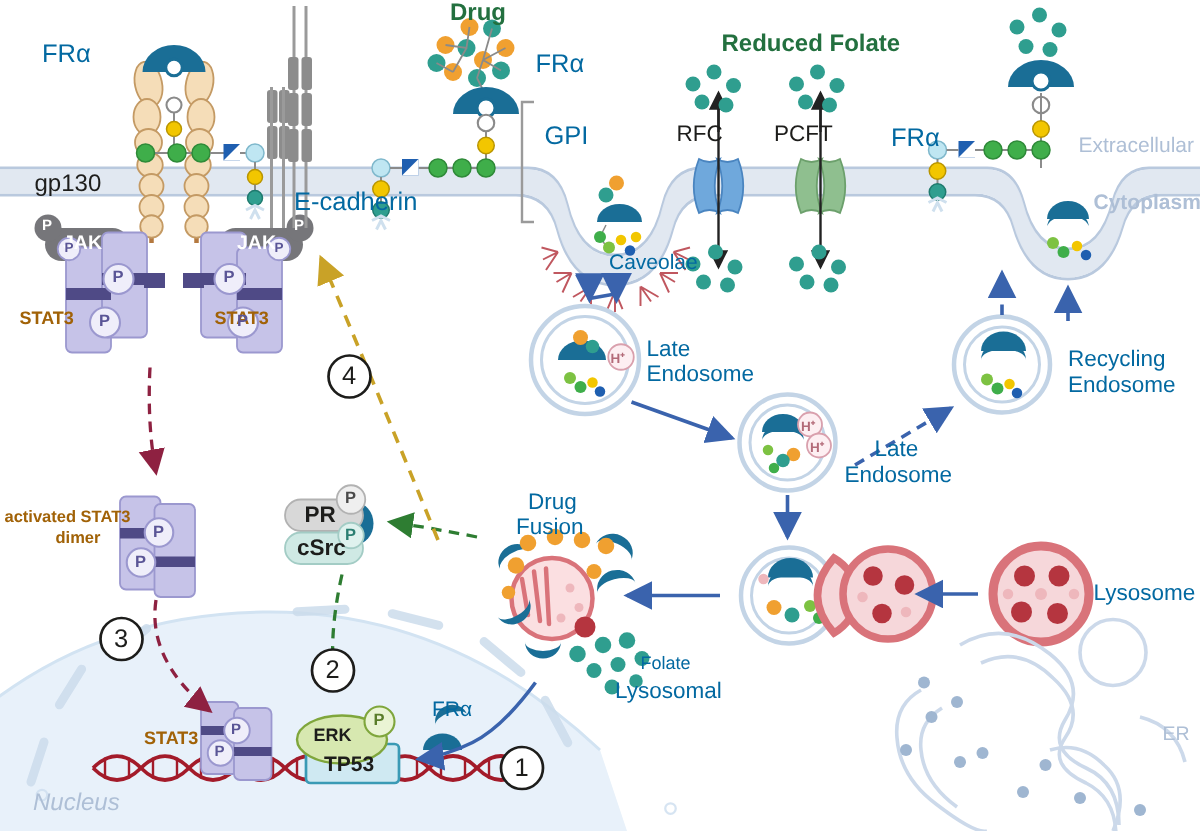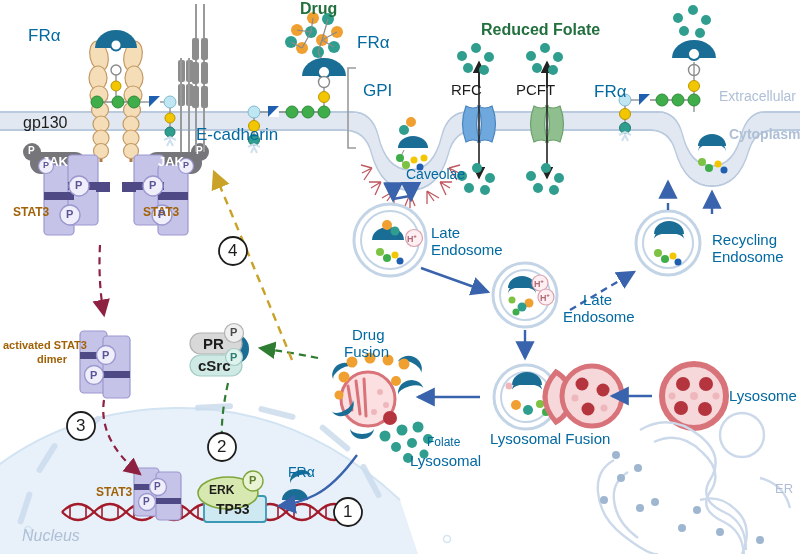--- a/index.html
+++ b/index.html
@@ -567,21 +567,20 @@
 <div class="lbl memlbl" style="left:775px;top:481px;font-size:13px;">ER</div>
 
 <div class="lbl bold-dark" style="left:406px;top:166px;font-size:14px;">Caveolae</div>
 <div class="lbl bold-dark" style="left:431px;top:224px;font-size:15px;">Late</div>
 <div class="lbl bold-dark" style="left:431px;top:241px;font-size:15px;">Endosome</div>
 <div class="lbl bold-dark" style="left:583px;top:291px;font-size:15px;">Late</div>
 <div class="lbl bold-dark" style="left:563px;top:308px;font-size:15px;">Endosome</div>
 <div class="lbl bold-dark" style="left:712px;top:231px;font-size:15px;">Recycling</div>
 <div class="lbl bold-dark" style="left:712px;top:248px;font-size:15px;">Endosome</div>
 <div class="lbl bold-dark" style="left:729px;top:387px;font-size:15px;">Lysosome</div>
-<div class="lbl bold-dark" style="left:490px;top:430px;font-size:15px;">Lysosomal Fusion</div>
 <div class="lbl bold-dark" style="left:352px;top:326px;font-size:15px;">Drug</div>
 <div class="lbl bold-dark" style="left:344px;top:343px;font-size:15px;">Fusion</div>
 <div class="lbl bold-dark" style="left:427px;top:435px;font-size:12px;">Folate</div>
 <div class="lbl bold-dark" style="left:410px;top:452px;font-size:15px;">Lysosomal</div>
 
 <div class="lbl small-dark" style="left:3px;top:339px;font-size:11px;">activated STAT3</div>
 <div class="lbl small-dark" style="left:37px;top:353px;font-size:11px;">dimer</div>
 <div class="lbl" style="left:203px;top:335px;font-size:15px;font-weight:bold;color:#1d1d1b;">PR</div>
 <div class="lbl" style="left:198px;top:357px;font-size:15px;font-weight:bold;color:#1d1d1b;">cSrc</div>
 <div class="lbl" style="left:209px;top:483px;font-size:12px;font-weight:bold;color:#1d1d1b;">ERK</div>

